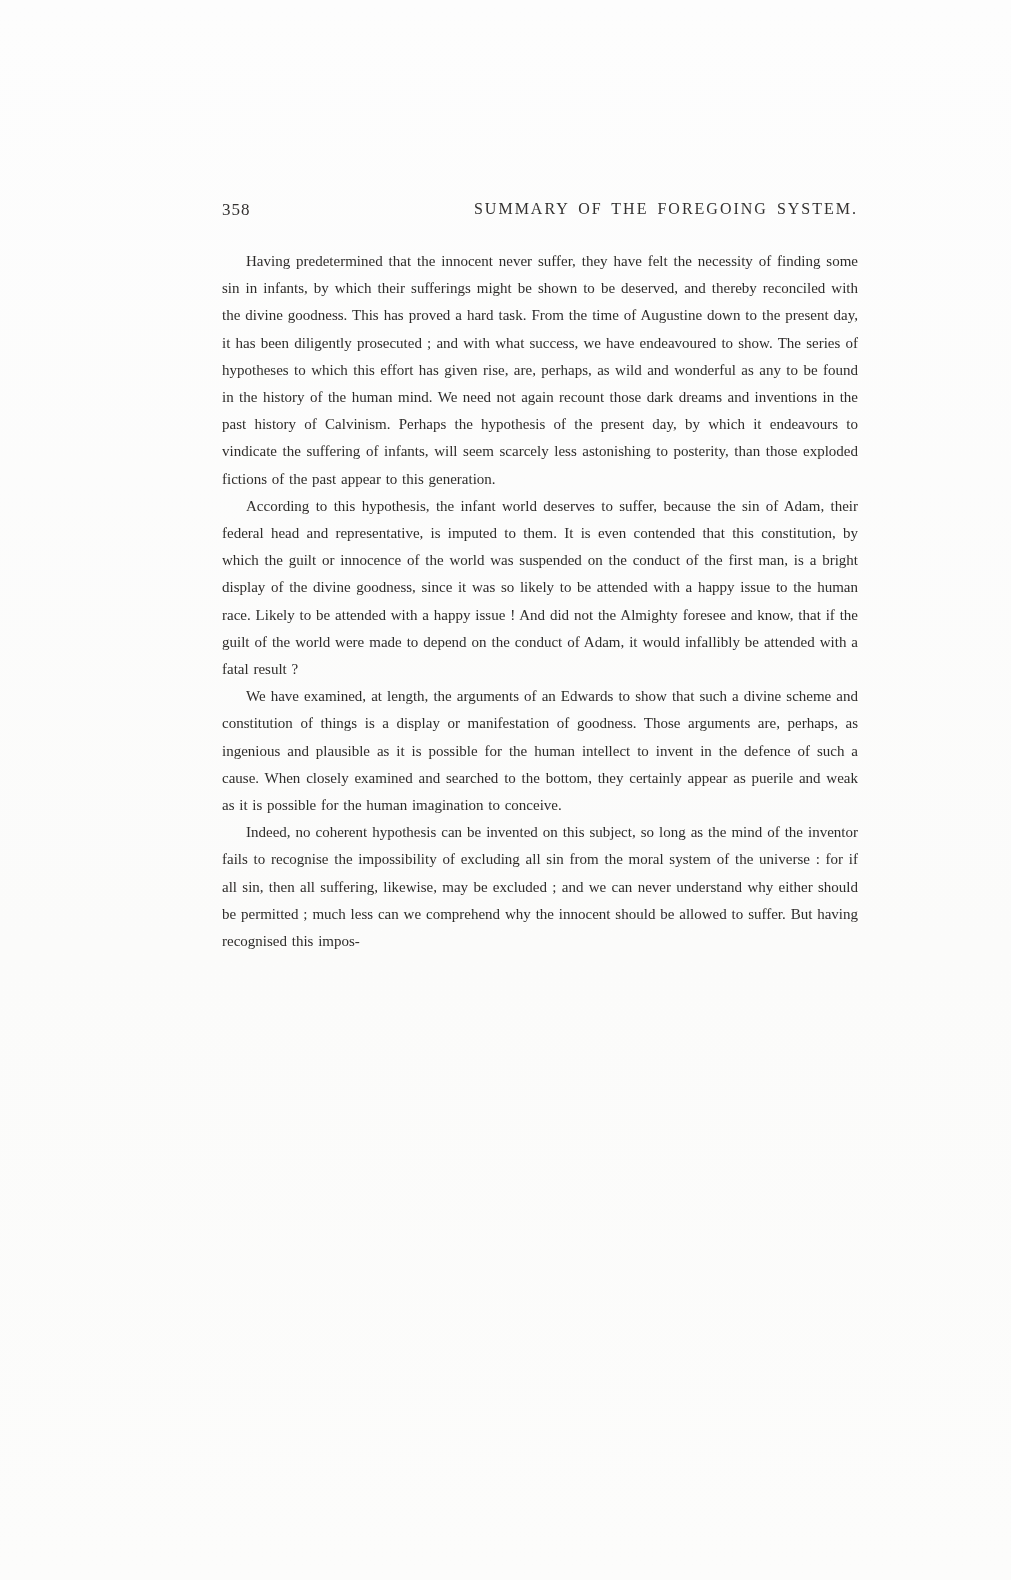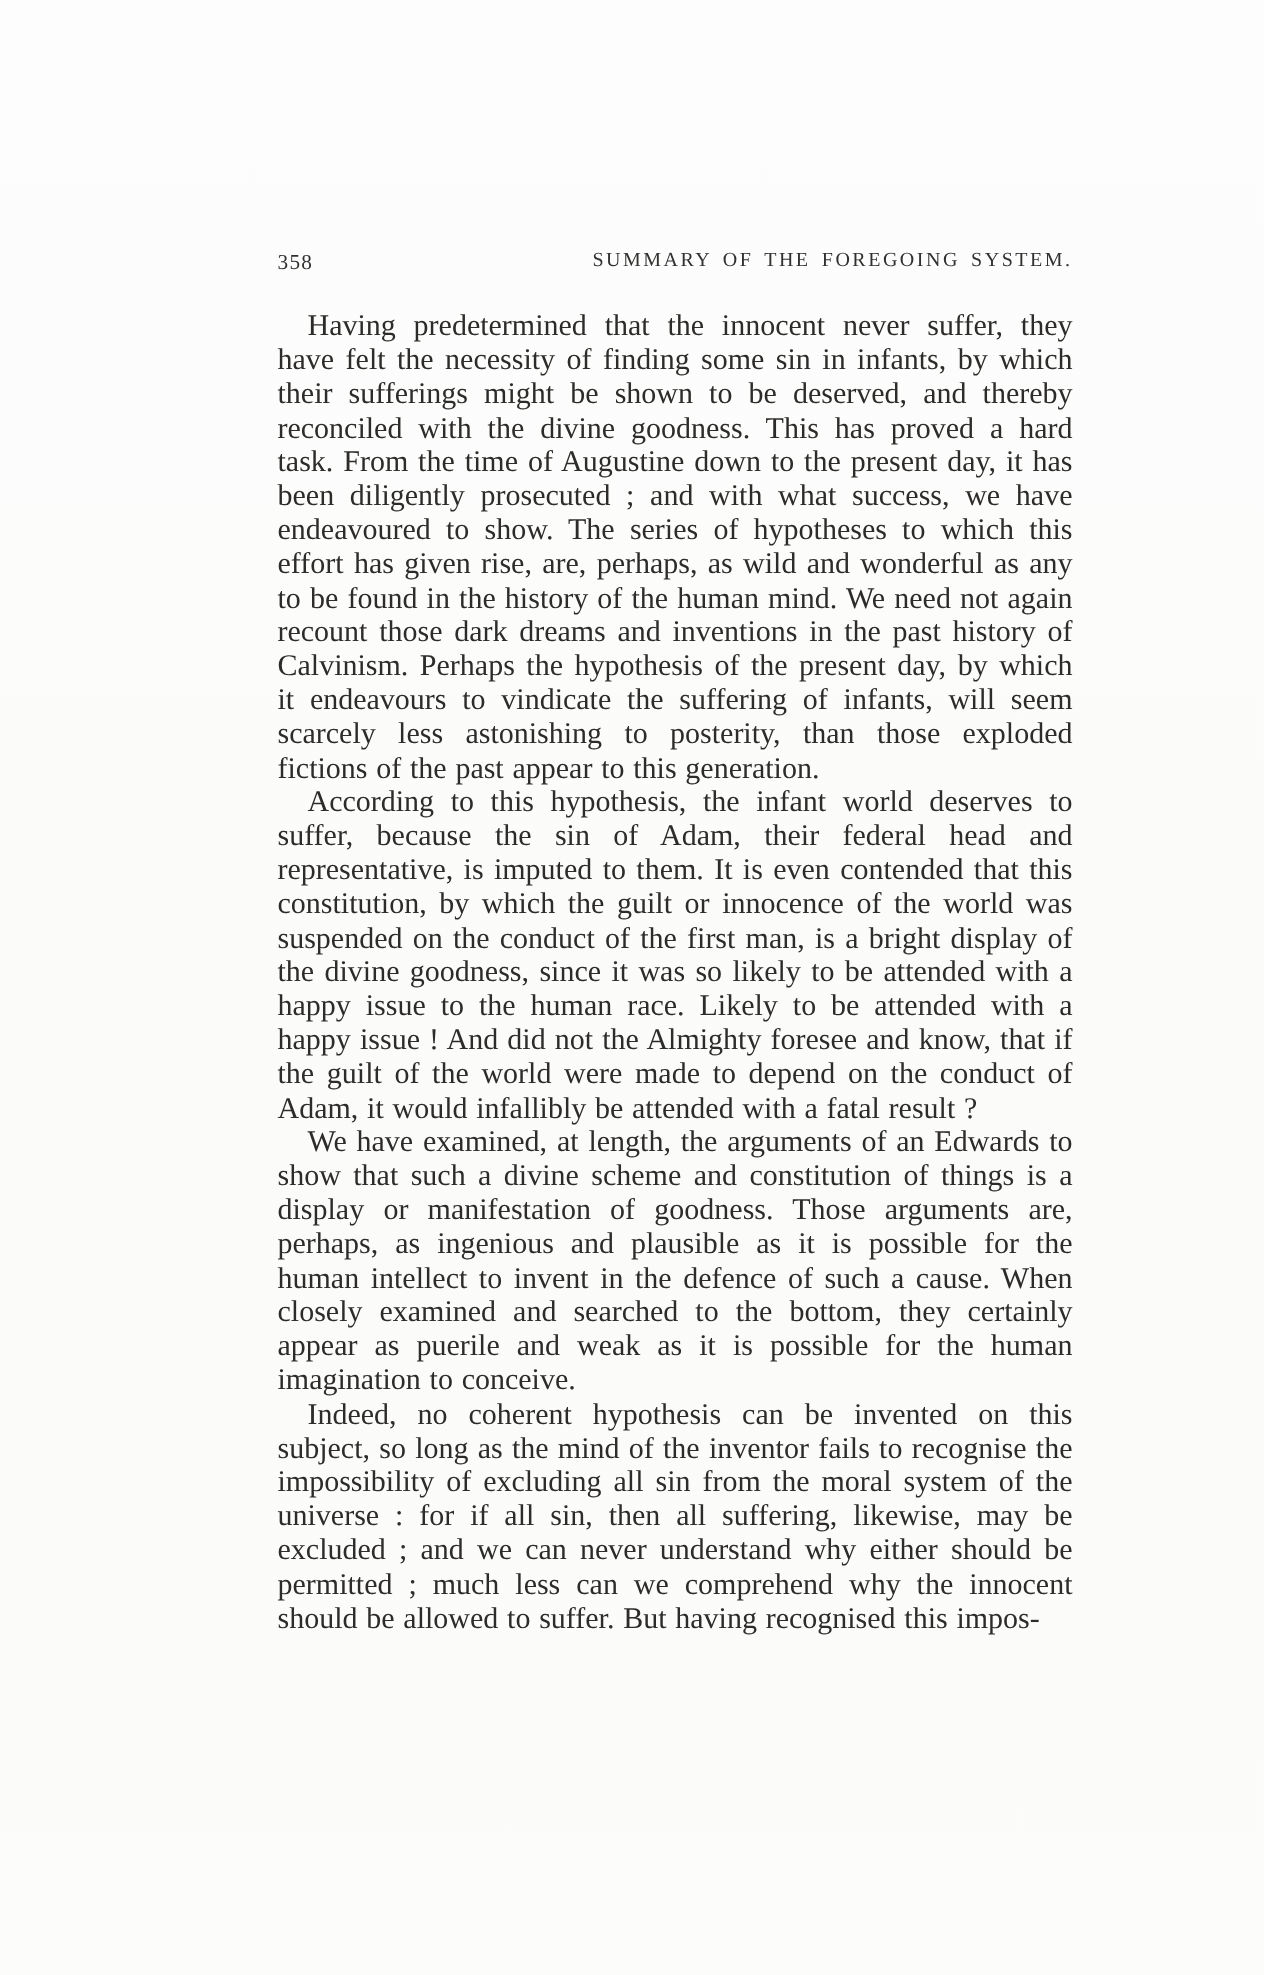--- a/index.html
+++ b/index.html
@@ -45,21 +45,21 @@
     text-align: right;
     font-size: 16px;
     letter-spacing: 2px;
     word-spacing: 3px;
     color: #333130;
     font-variant: small-caps;
     text-transform: uppercase;
   }
   .body-text p {
     margin: 0;
-    font-size: 24px;
+    font-size: 15px;
     line-height: 27.2px;
     text-align: justify;
     text-indent: 24px;
     word-spacing: 1px;
     color: #2e2c2a;
   }
 </style>
 </head>
 <body>
 

